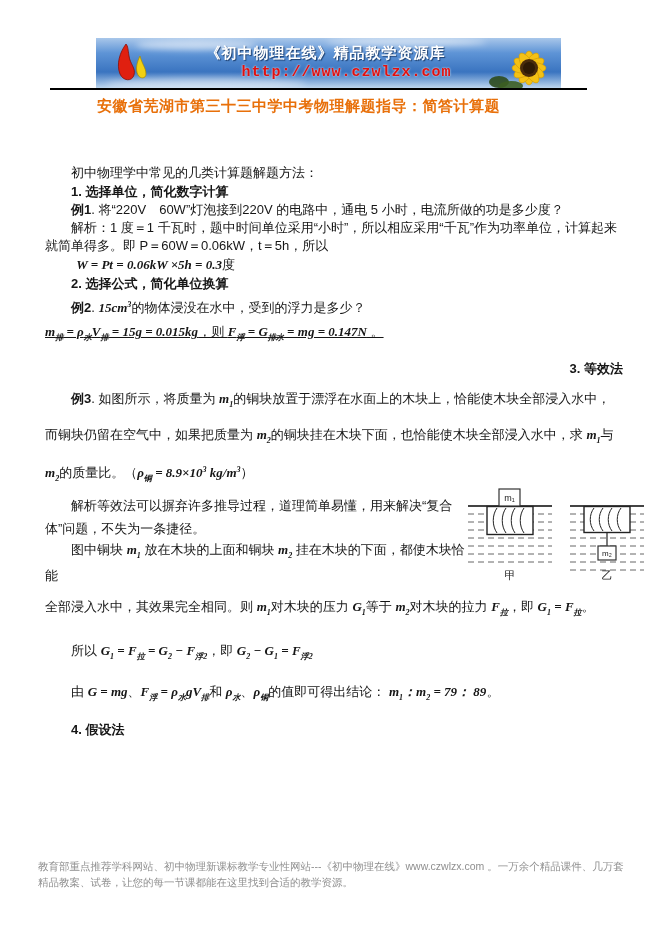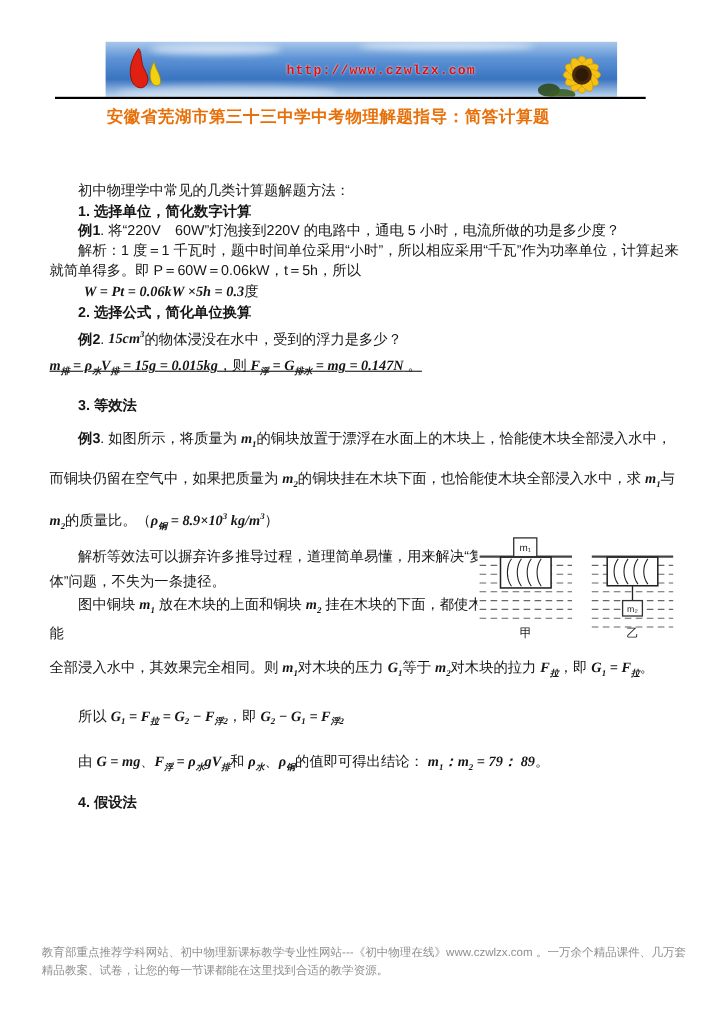--- a/index.html
+++ b/index.html
@@ -20,21 +20,21 @@
   .cloud.c2{left:230px;top:0px;width:160px;height:8px;}
   .cloud.c3{left:10px;top:40px;width:200px;height:12px;opacity:.4;}
   .banner-logo{position:relative;width:66px;height:50px;flex:0 0 auto;}
   .banner-center{flex:1;text-align:center;position:relative;line-height:1.1;}
   .banner-title{
     color:#ffffff;font-weight:bold;font-size:15px;
     font-family:"Liberation Serif",serif;
     text-shadow:1px 1px 1px #1c3e6e;letter-spacing:1px;
   }
   .banner-url{
-    color:#e01010;font-weight:bold;font-size:12px;
+    color:#e01010;font-weight:bold;font-size:15px;
     font-family:"Liberation Mono",monospace;
     text-shadow:0 0 2px #ffffff;letter-spacing:1px;text-decoration:none;display:inline-block;padding-left:42px;
   }
   .banner-flower{position:relative;width:72px;height:50px;flex:0 0 auto;}
   
   .rule{position:absolute;left:50px;top:88px;width:537px;height:0;border-top:2px solid #000000;}
   .doc-title{
     position:absolute;left:0;top:97px;width:597px;text-align:center;
     color:#e8700a;font-weight:bold;font-size:15px;letter-spacing:.5px;
   }
@@ -43,33 +43,33 @@
   .page-body p{margin:0;}
   .ind{text-indent:2em;}
   .tight{line-height:18px;}
   .lh20{line-height:20px;}
   .hd{font-weight:bold;line-height:19px;text-indent:2em;}
   .fm{font-family:"Liberation Serif",serif;font-style:italic;font-weight:bold;}
   .fm sub,.fm sup{font-size:.62em;}
   b{font-weight:bold;}
   .sol2{margin-top:8px !important;line-height:28px;}
   .f2line{line-height:27px;text-decoration:underline;}
-  .h3{margin-top:8px !important;}
+  .h3{margin-top:8px !important;text-align:right;}
   .ex3{margin-top:6px !important;line-height:30px;}
   .sol3a{line-height:23px;width:420px;}
   .sol3b{line-height:20px;width:430px;}
   .sol3c{margin-top:10px !important;line-height:22px;}
   .sol3d{margin-top:18px !important;line-height:20px;text-indent:2em;}
   .sol3e{margin-top:15px !important;line-height:20px;text-indent:2em;}
   .h4{margin-top:13px !important;}
   .ex4{margin-top:2px !important;line-height:33px;}
   .f1line{text-indent:2.4em;line-height:19px;}
   .ex2{margin-top:2px !important;}
   
-  .figure{position:absolute;left:434px;top:486px;display:flex;gap:14px;background:#ffffff;}
+  .figure{position:absolute;left:466px;top:486px;display:flex;gap:14px;background:#ffffff;}
   .figure svg{display:block;}
   
   .footer{
     position:absolute;left:38px;top:858px;width:595px;
     font-size:10.5px;line-height:16px;color:#8f8f8f;
   }
 </style>
 </head>
 <body>
 
@@ -79,20 +79,21 @@
   <div class="cloud c3"></div>
 
   <div class="banner-logo">
     <svg width="66" height="50" viewBox="0 0 66 50">
       <path d="M30 6 C24 14 20 26 24 36 C27 43 36 44 38 37 C40 30 34 26 33 18 C32 12 32 8 30 6 Z" fill="#e02010" stroke="#8a0f06" stroke-width="0.8"></path>
       <path d="M44 18 C41 24 39 31 42 37 C44 41 50 41 50 36 C50 30 46 26 44 18 Z" fill="#f2d012" stroke="#a68a00" stroke-width="0.7"></path>
     </svg>
   </div>
 
   <div class="banner-center">
+    <div class="banner-title">《初中物理在线》精品教学资源库</div>
     <a class="banner-url" href="#">http://www.czwlzx.com</a>
   </div>
 
   <div class="banner-flower">
     <svg width="72" height="50" viewBox="0 0 72 50">
       <g transform="translate(40,30)">
         <g fill="#f4c114" stroke="#cf9a05" stroke-width="0.6">
           <ellipse rx="6" ry="17" transform="rotate(0)"></ellipse>
           <ellipse rx="6" ry="17" transform="rotate(30)"></ellipse>
           <ellipse rx="6" ry="17" transform="rotate(60)"></ellipse>

